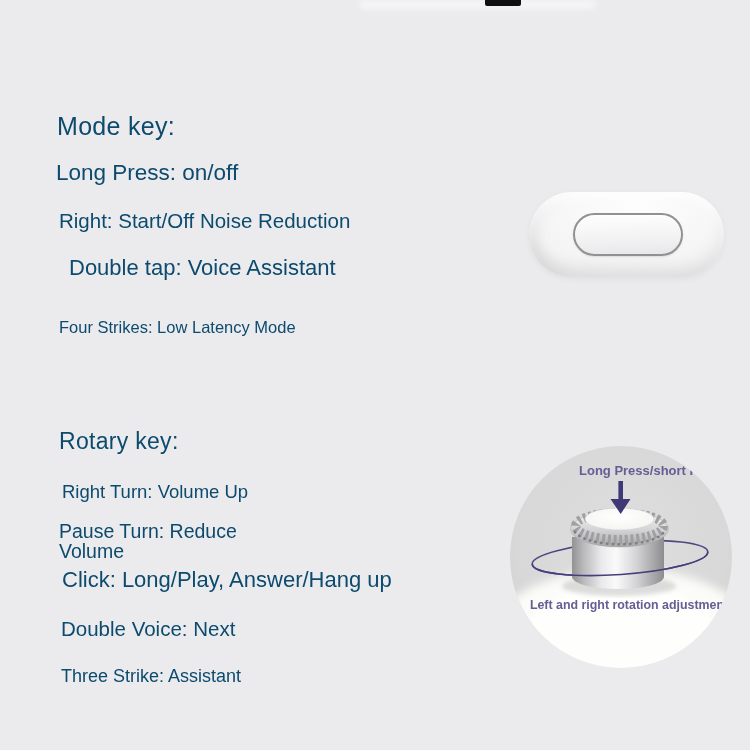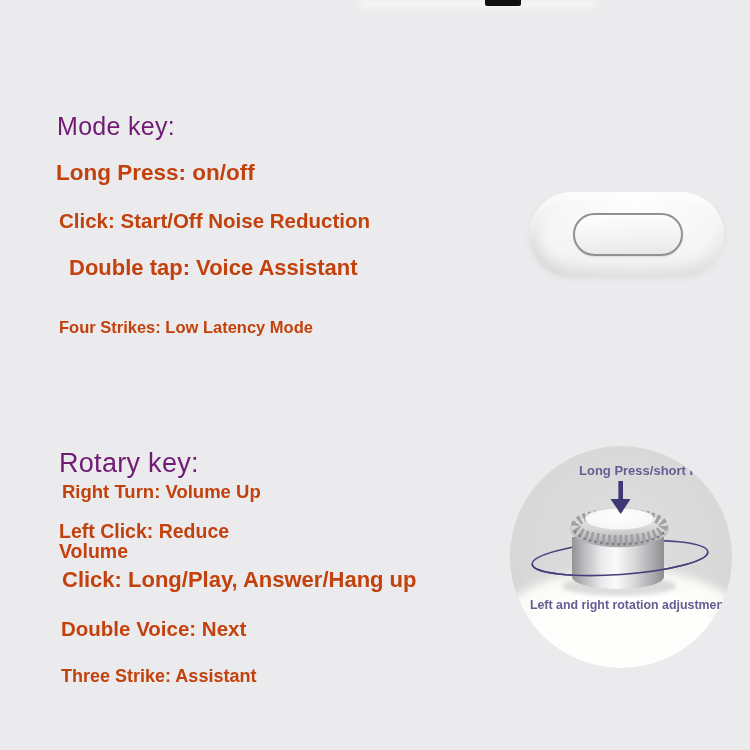--- a/index.html
+++ b/index.html
@@ -24,33 +24,33 @@
     filter: blur(3px);
   }
   .top-fragment {
     left: 485px; top: 0; width: 36px; height: 6px;
     background: #101010;
     border-radius: 0 0 2px 2px;
   }
 
   
   .heading {
-    color: #701a75;
+    color: #0c4a6e;
     letter-spacing: 0.3px;
     white-space: nowrap;
   }
-  .line { white-space: nowrap; color: #c2410c; font-weight: bold; }
+  .line { white-space: nowrap; color: #0c4a6e; }
 
   #mode-heading   { left: 57px; top: 112px; font-size: 25px; }
   #mode-line-0    { left: 56px; top: 160px; font-size: 22.5px; }
   #mode-line-1    { left: 59px; top: 209px; font-size: 20.5px; }
   #mode-line-2    { left: 69px; top: 255px; font-size: 22px; }
   #mode-line-3    { left: 59px; top: 302px; font-size: 16.5px; margin-top: 16px; }
 
-  #rotary-heading { left: 59px; top: 428px; font-size: 27px; margin-top: 20px; }
+  #rotary-heading { left: 59px; top: 428px; font-size: 23px; }
   #rotary-line-0  { left: 62px; top: 481px; font-size: 18.5px; text-align: center; }
   #rotary-line-1  { left: 59px; top: 521px; font-size: 19.5px;
                     white-space: normal; width: 205px; line-height: 1.05; }
   #rotary-line-2  { left: 62px; top: 567px; font-size: 22px; }
   #rotary-line-3  { left: 61px; top: 617px; font-size: 20.5px; }
   #rotary-line-4  { left: 61px; top: 666px; font-size: 18px; }
 
   
   .pill {
     left: 529px; top: 192px; width: 195px; height: 85px;
@@ -84,33 +84,33 @@
 </style>
 </head>
 <body>
 
 <div class="abs top-glow"></div>
 <div class="abs top-fragment"></div>
 
 <div>
   <div class="abs heading" id="mode-heading">Mode key:</div>
   <div class="abs line" id="mode-line-0">Long Press: on/off</div>
-  <div class="abs line" id="mode-line-1">Click: Start/Off Noise Reduction</div>
+  <div class="abs line" id="mode-line-1">Right: Start/Off Noise Reduction</div>
   <div class="abs line" id="mode-line-2">Double tap: Voice Assistant</div>
   <div class="abs line" id="mode-line-3">Four Strikes: Low Latency Mode</div>
 
   <div class="abs pill">
     <div class="pill-face"></div>
   </div>
 </div>
 
 <div>
   <div class="abs heading" id="rotary-heading">Rotary key:</div>
   <div class="abs line" id="rotary-line-0">Right Turn: Volume Up</div>
-  <div class="abs line" id="rotary-line-1">Left Click: Reduce Volume</div>
+  <div class="abs line" id="rotary-line-1">Pause Turn: Reduce Volume</div>
   <div class="abs line" id="rotary-line-2">Click: Long/Play, Answer/Hang up</div>
   <div class="abs line" id="rotary-line-3">Double Voice: Next</div>
   <div class="abs line" id="rotary-line-4">Three Strike: Assistant</div>
 
   <svg class="abs knob-svg" viewBox="0 0 234 226">
     <defs>
       <clipPath id="circleClip">
           <circle cx="115" cy="112" r="111"></circle>
         </clipPath>
       <radialGradient id="circleBg" cx="50%" cy="42%" r="75%">

